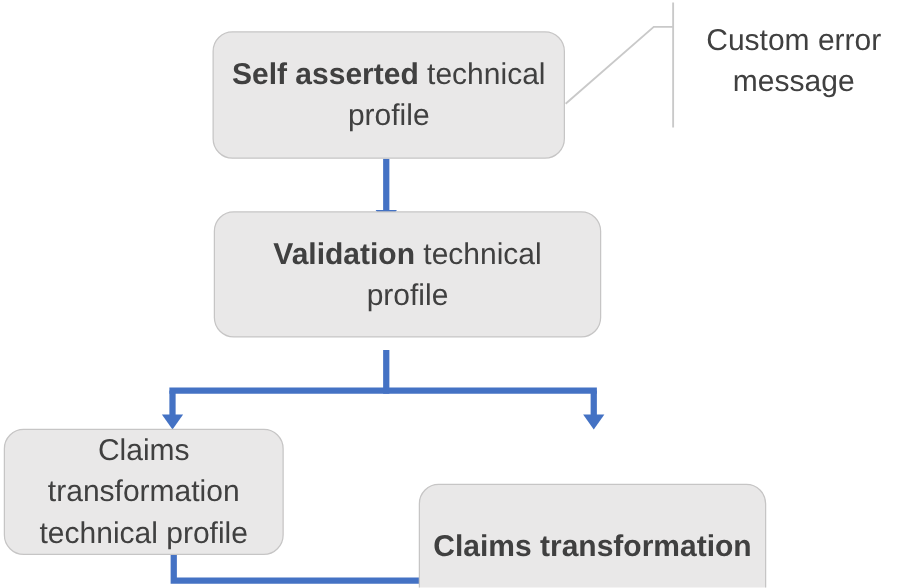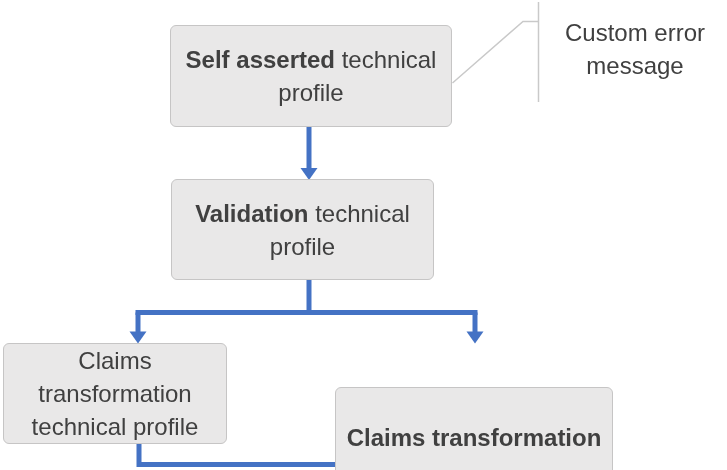--- a/index.html
+++ b/index.html
@@ -23,21 +23,21 @@
     width:727px;height:470px;
     overflow:hidden;
   }
   .connector-layer{
     position:absolute;left:0;top:0;width:727px;height:470px;
   }
   .node{
     position:absolute;
     background:var(--box-fill);
     border:1px solid var(--box-border);
-    border-radius:6px;
+    border-radius:16px;
     display:flex;align-items:center;justify-content:center;
     text-align:center;
     font-size:24px;line-height:33px;
     color:var(--text-color);
   }
   .node-text{margin:0;max-width:254px;}
   .node.single-line .node-text{max-width:none;white-space:nowrap;}
   .node-text b{font-weight:700;}
   .callout-label{
     position:absolute;left:540px;top:16px;width:190px;
@@ -77,21 +77,21 @@
     <g>
       <path class="conn" d="M139 444 V464.5 H473 V456"></path>
       <polygon class="conn-head" points="464.5,456.5 481.5,456.5 473,444.5"></polygon>
     </g>
   </svg>
 
   <div class="node" style="left:170px;top:25px;width:282px;height:102px;">
     <p class="node-text"><b>Self asserted</b><span> technical profile</span></p>
   </div>
 
-  <div class="node" style="left:171px;top:179px;width:263px;height:101px;">
+  <div class="node" style="left:171px;top:169px;width:310px;height:101px;">
     <p class="node-text"><b>Validation</b><span> technical profile</span></p>
   </div>
 
   <div class="node" style="left:3px;top:343px;width:224px;height:101px;">
     <p class="node-text"><b></b><span>Claims transformation technical profile</span></p>
   </div>
 
   <div class="node single-line" style="left:335px;top:343px;width:278px;height:101px;margin-top:44px;">
     <p class="node-text"><b>Claims transformation</b><span></span></p>
   </div>

